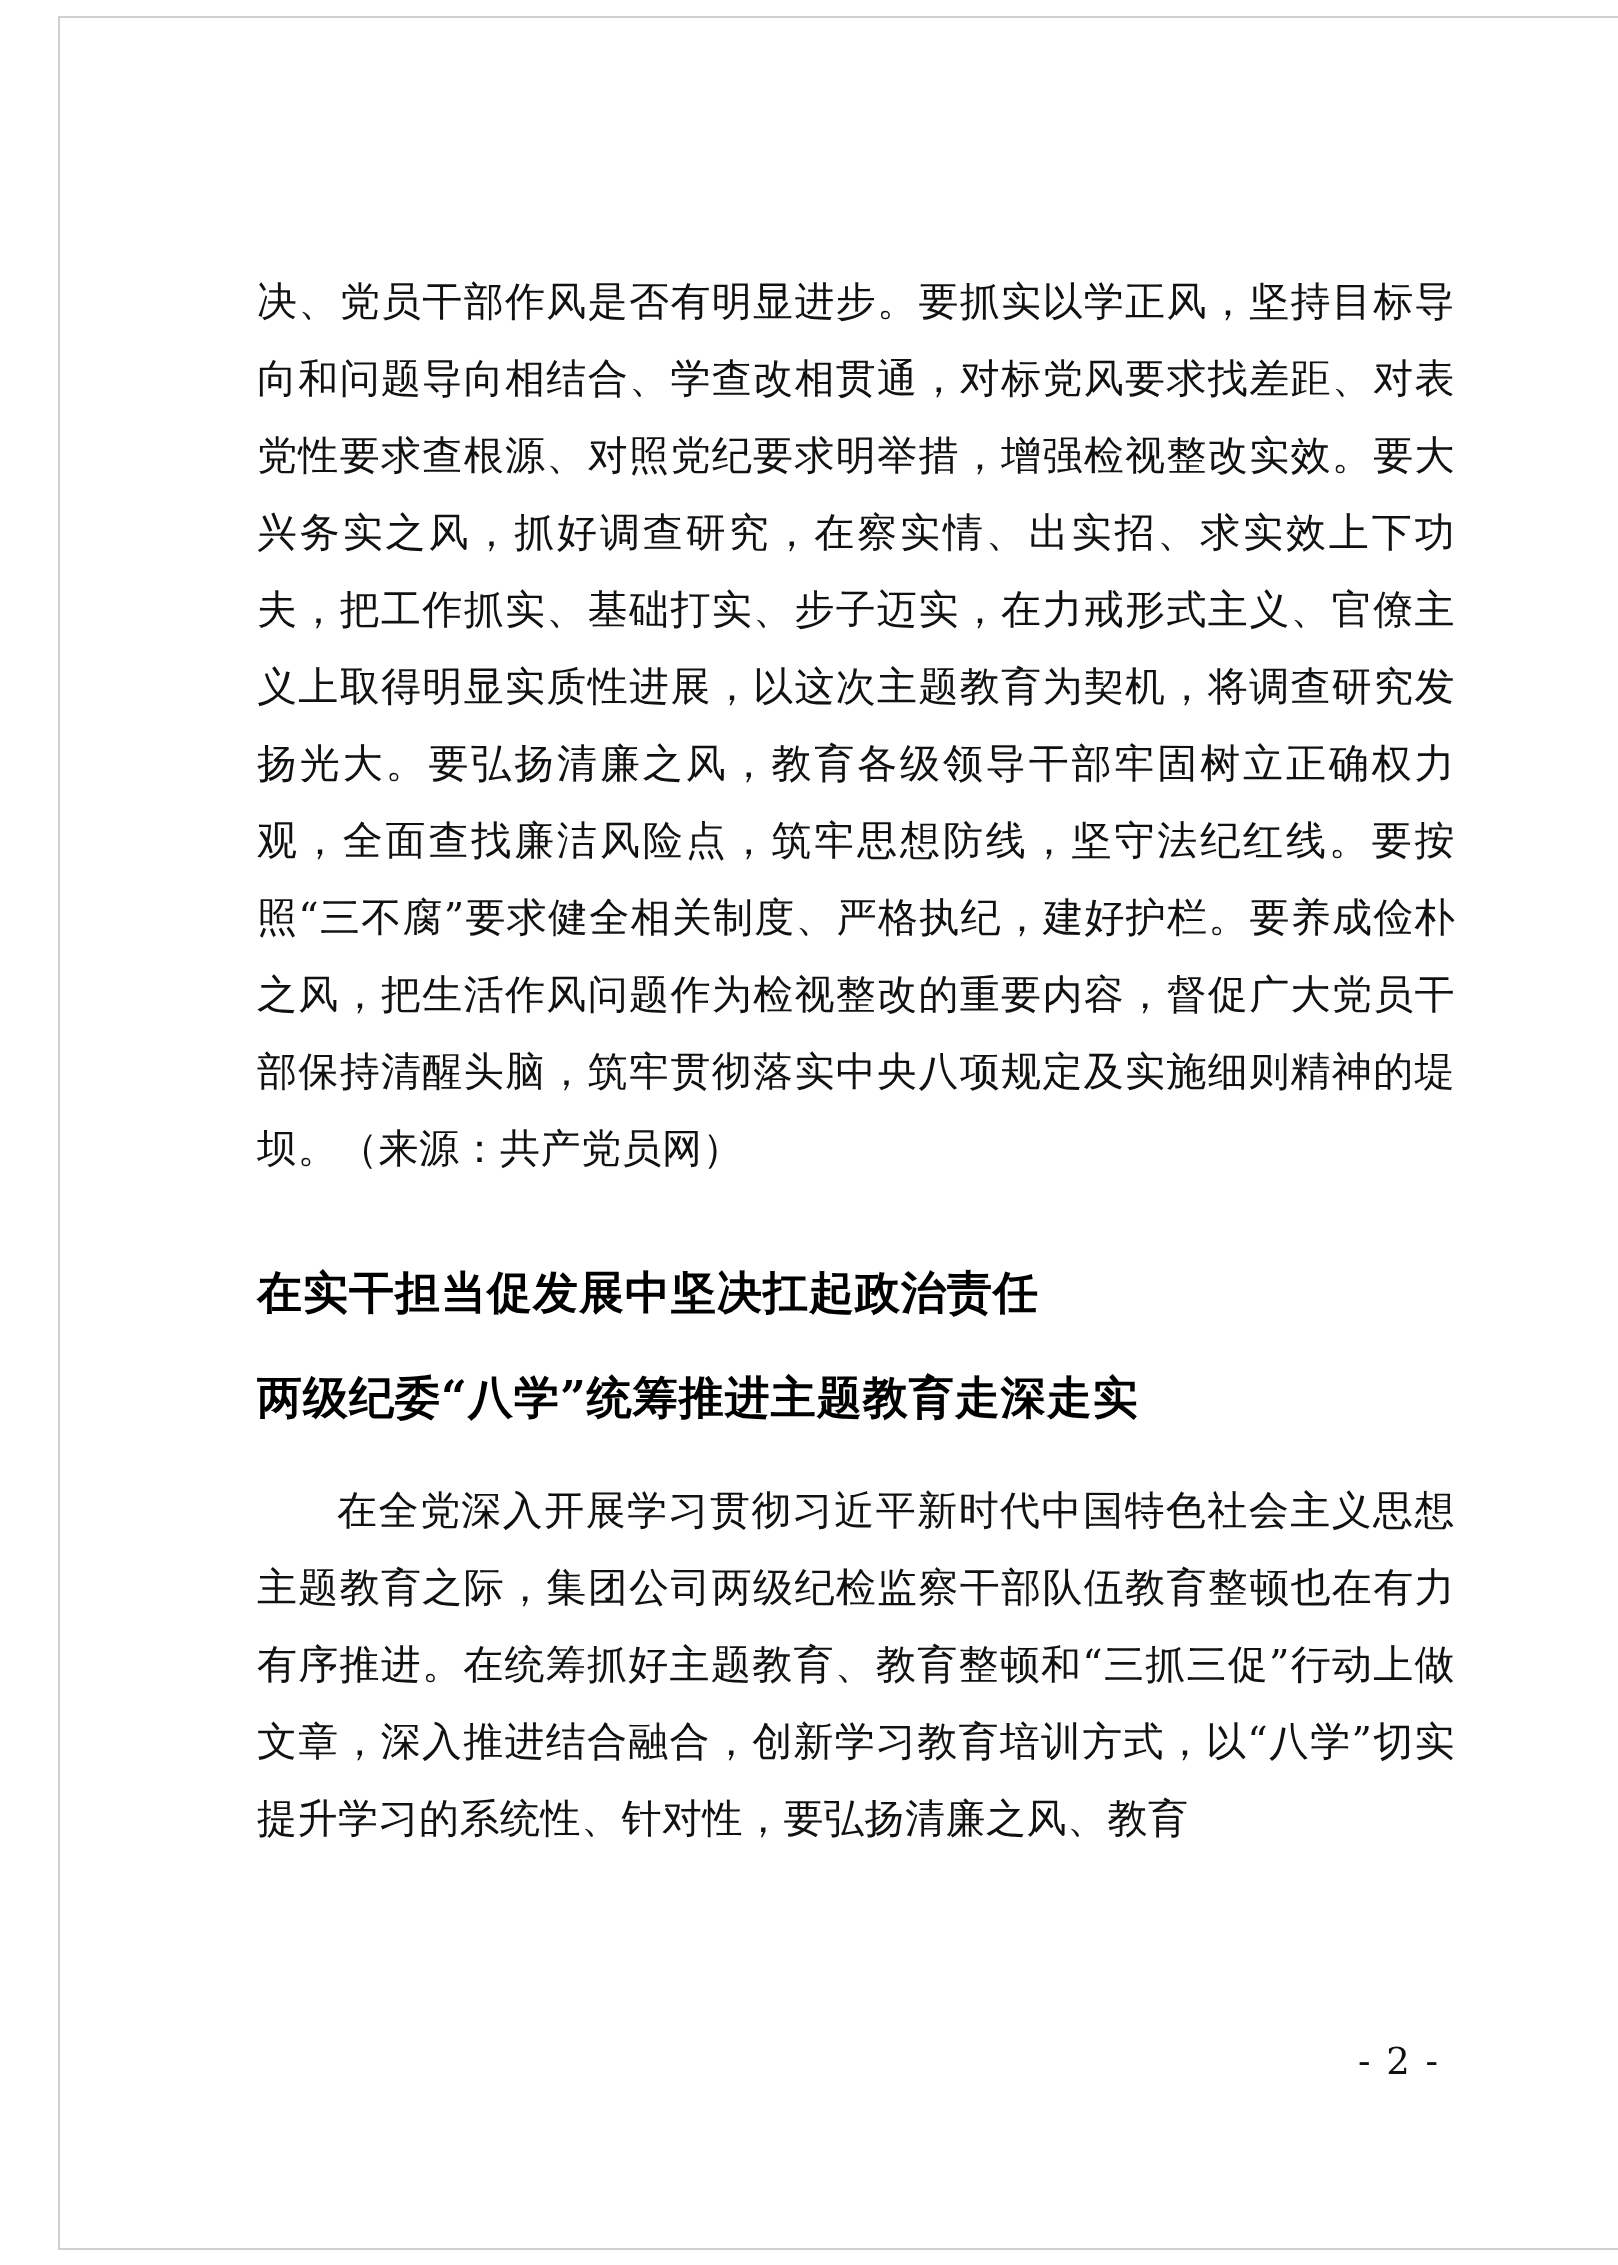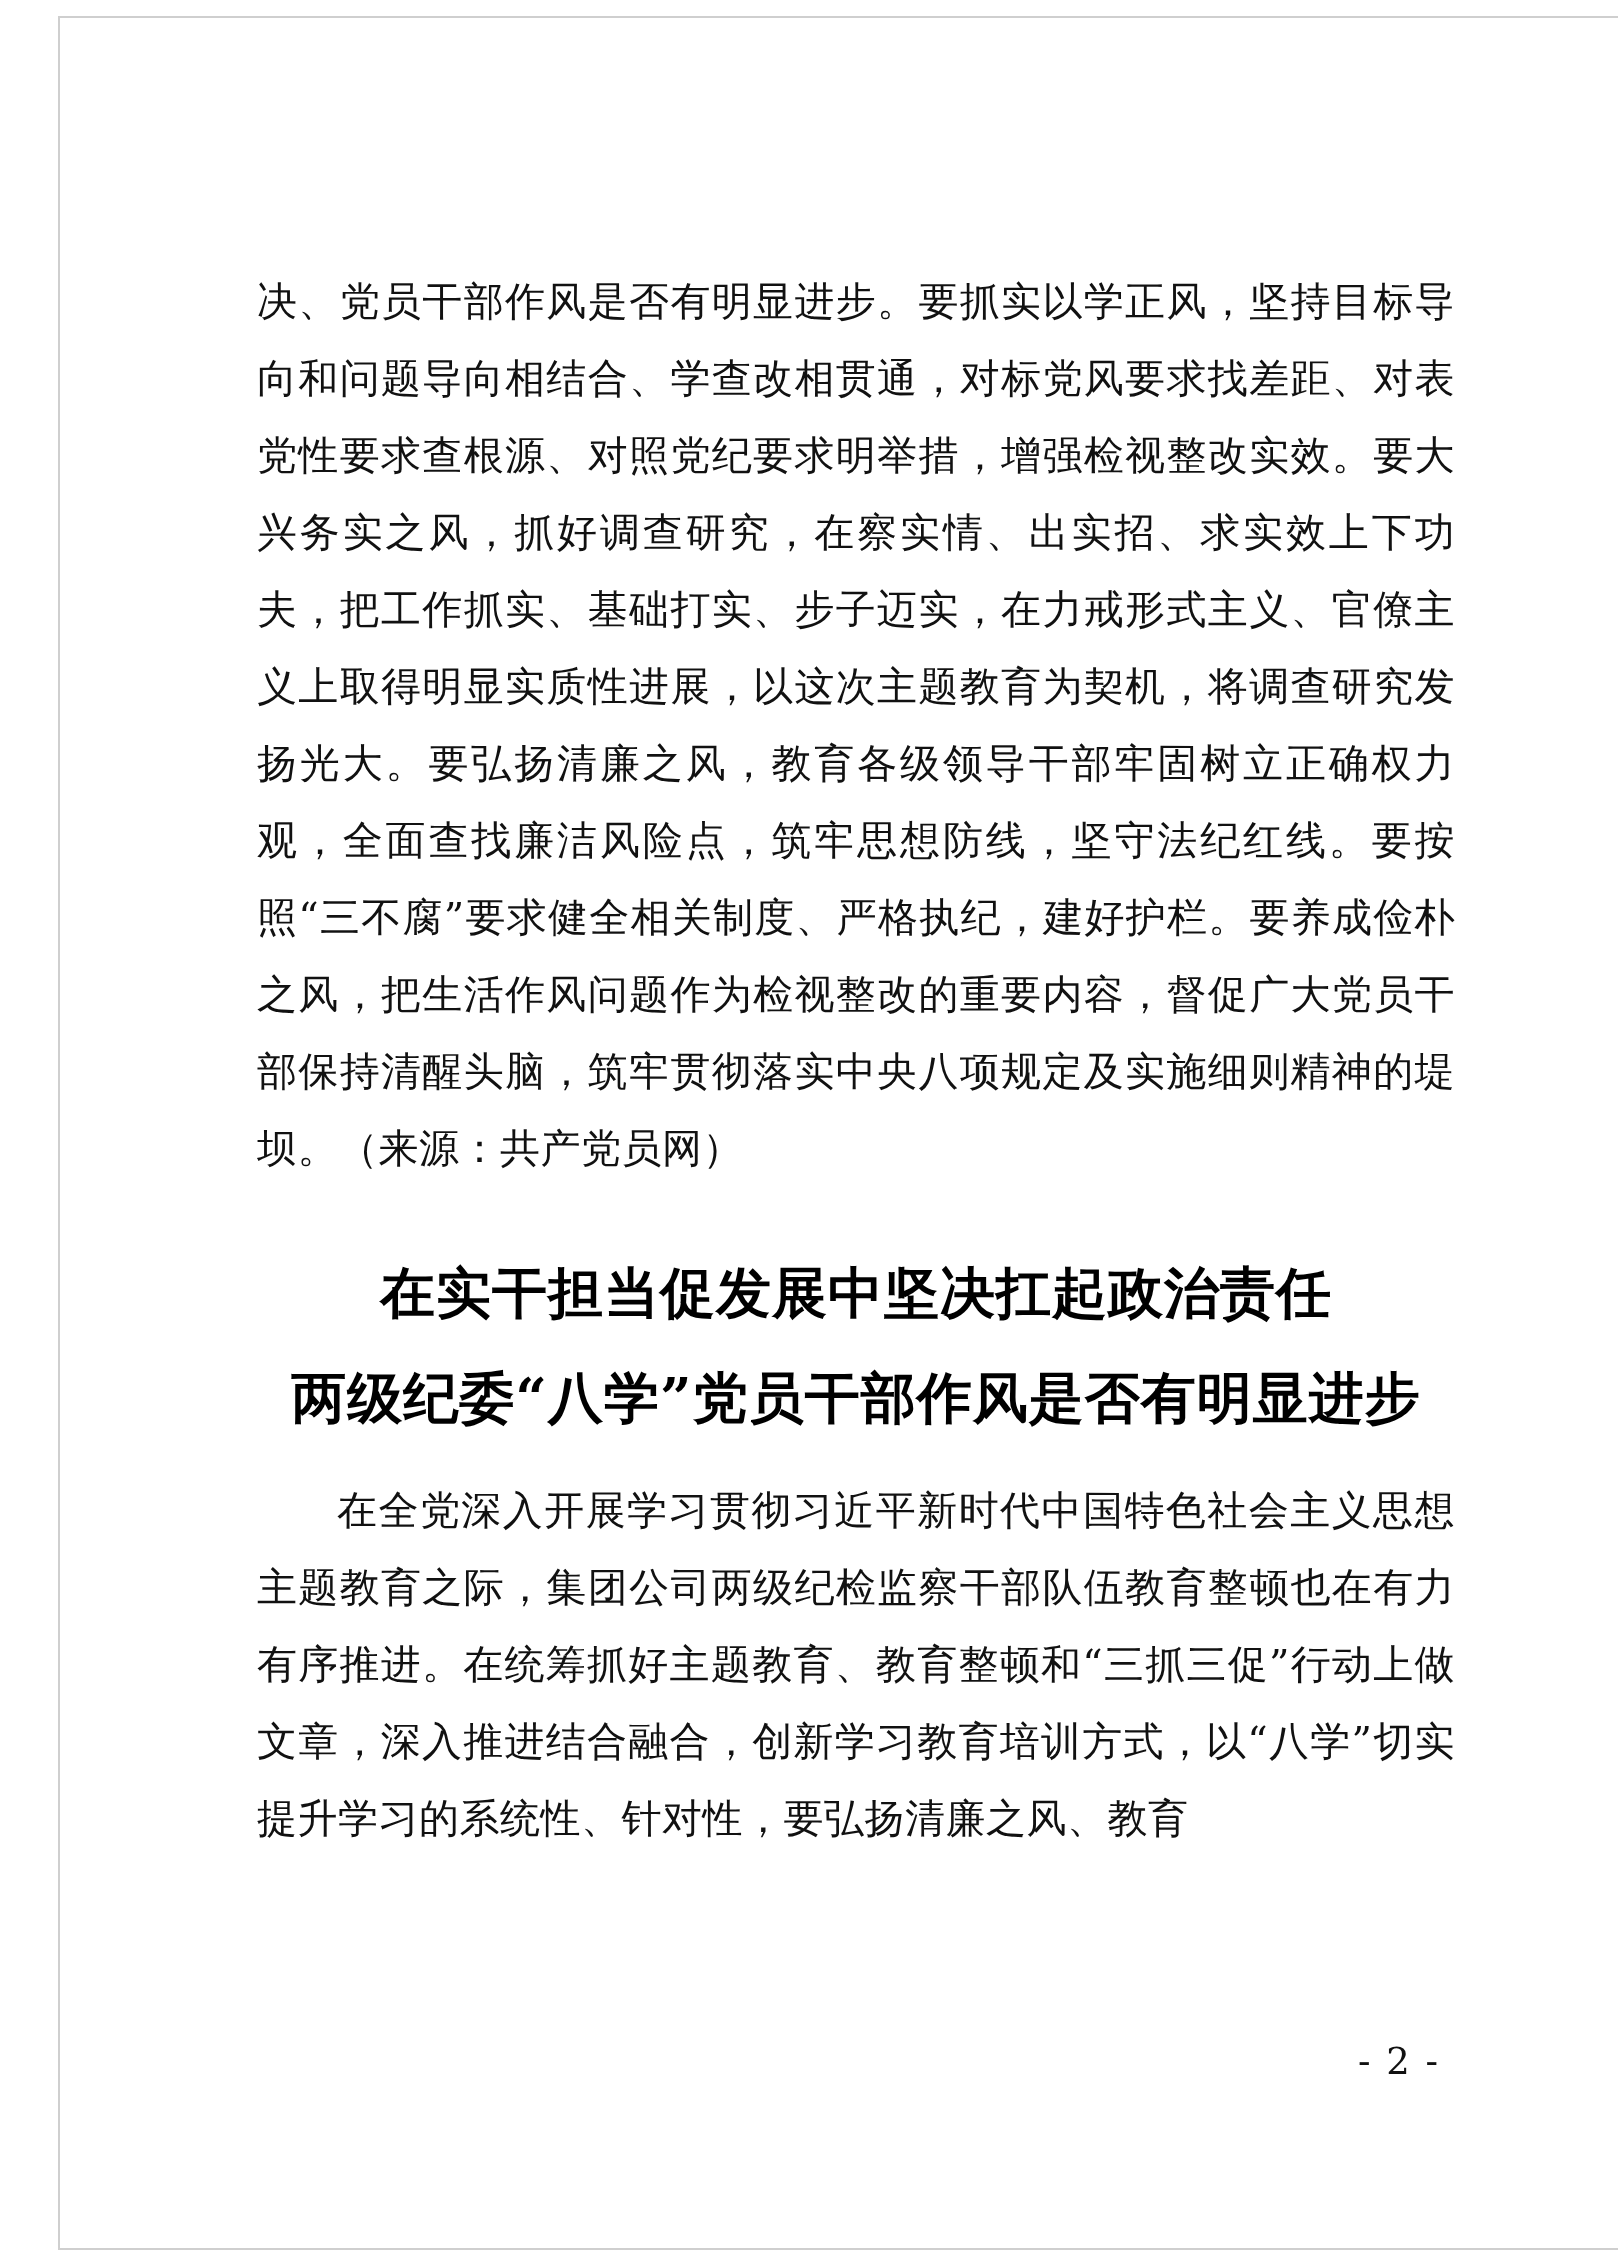--- a/index.html
+++ b/index.html
@@ -48,24 +48,23 @@
   }
 
   .heading-block {
     margin-top: 53px;
     margin-bottom: 9.8px;
   }
 
   .heading-line {
     font-family: "DejaVu Serif", "Liberation Serif", serif;
     font-weight: bold;
-    font-size: 55px;
+    font-size: 45px;
     line-height: 105px;
     color: #000000;
-    text-align: center;
     letter-spacing: 1px;
   }
 
   .para-indent {
     text-indent: 2em;
   }
 
   .second-para {
     margin-top: 21.5px;
   }
@@ -88,21 +87,21 @@
   <div class="page-edge-bottom"></div>
   <div class="page-edge-left"></div>
   <div class="page-edge-right"></div>
 
   <div class="content">
 
     <p class="body-para">决、党员干部作风是否有明显进步。要抓实以学正风，坚持目标导向和问题导向相结合、学查改相贯通，对标党风要求找差距、对表党性要求查根源、对照党纪要求明举措，增强检视整改实效。要大兴务实之风，抓好调查研究，在察实情、出实招、求实效上下功夫，把工作抓实、基础打实、步子迈实，在力戒形式主义、官僚主义上取得明显实质性进展，以这次主题教育为契机，将调查研究发扬光大。要弘扬清廉之风，教育各级领导干部牢固树立正确权力观，全面查找廉洁风险点，筑牢思想防线，坚守法纪红线。要按照“三不腐”要求健全相关制度、严格执纪，建好护栏。要养成俭朴之风，把生活作风问题作为检视整改的重要内容，督促广大党员干部保持清醒头脑，筑牢贯彻落实中央八项规定及实施细则精神的堤坝。（来源：共产党员网）</p>
 
     <div class="heading-block">
       <div class="heading-line">在实干担当促发展中坚决扛起政治责任</div>
-      <div class="heading-line">两级纪委“八学”党员干部作风是否有明显进步</div>
+      <div class="heading-line">两级纪委“八学”统筹推进主题教育走深走实</div>
     </div>
 
     <p class="body-para para-indent second-para">在全党深入开展学习贯彻习近平新时代中国特色社会主义思想主题教育之际，集团公司两级纪检监察干部队伍教育整顿也在有力有序推进。在统筹抓好主题教育、教育整顿和“三抓三促”行动上做文章，深入推进结合融合，创新学习教育培训方式，以“八学”切实提升学习的系统性、针对性，要弘扬清廉之风、教育</p>
 
   </div>
 
   <div class="page-number">- 2 -</div>
 </div>
 
 

